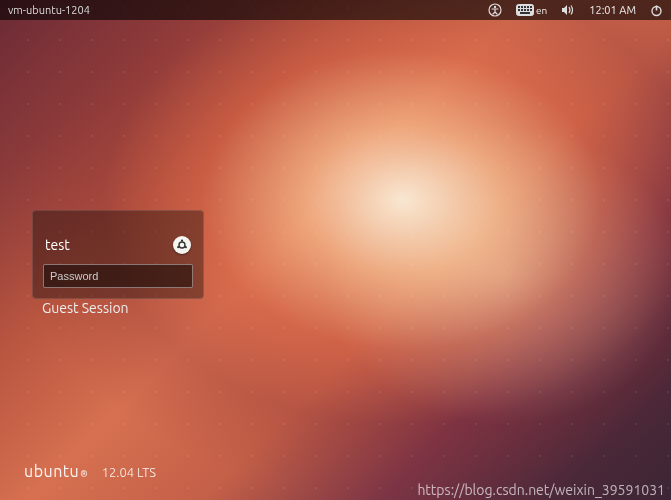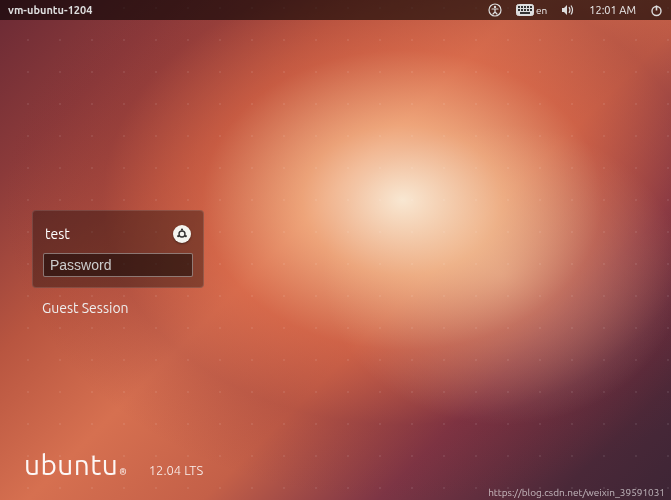--- a/index.html
+++ b/index.html
@@ -24,82 +24,82 @@
     
     .top-panel {
       position: absolute; top: 0; left: 0; right: 0;
       height: 20px;
       background: rgba(0,0,0,0.6);
       display: flex; align-items: center;
       padding: 0 8px;
       font-size: 11px;
       color: #ddd;
     }
-    .top-panel .hostname { flex: 0 0 auto; font-weight: 700; }
+    .top-panel .hostname { flex: 0 0 auto; font-weight: 400; }
     .top-panel .spacer { flex: 1 1 auto; }
     .top-panel .ind { display: inline-flex; align-items: center; margin-left: 14px; color: #eee; justify-content: space-between; }
     .top-panel svg { display: block; }
     .kbd-lang { font-size: 10px; margin-left: 2px; }
     
     .login-box {
       position: absolute;
       left: 32px; top: 210px;
       width: 172px;
       background: rgba(0,0,0,0.35);
       border: 1px solid rgba(255,255,255,0.12);
       border-radius: 4px;
-      padding: 10px 10px 0 10px;
+      padding: 21px 10px 0 10px;
     }
     .user-row {
       display: flex; align-items: center; justify-content: space-between;
       padding: 4px 2px 10px 2px;
     }
     .user-name { font-size: 14px; color: #fff; }
     .session-badge {
       width: 18px; height: 18px; border-radius: 50%;
       background: #f5f5f0;
       display: flex; align-items: center; justify-content: center;
       box-shadow: 0 1px 2px rgba(0,0,0,0.4);
     }
     .password-field {
       width: 100%;
       height: 24px;
       background: rgba(0,0,0,0.45);
       border: 1px solid rgba(255,255,255,0.4);
       border-radius: 2px;
       color: #ddd;
-      font-size: 14px;
+      font-size: 11px;
       padding: 0 6px;
       outline: none;
       margin-bottom: 10px;
     }
     .password-field::placeholder { color: #ccc; }
     .guest-session {
       position: absolute;
       left: 42px; top: 300px;
       font-size: 14px;
       color: #eee;
       cursor: pointer;
       text-align: right;
     }
     
     .branding {
       position: absolute;
       left: 24px; bottom: 20px;
       display: flex; align-items: baseline;
       color: rgba(255,255,255,0.95);
     }
-    .branding .logo-word { font-size: 28px; font-weight: 400; letter-spacing: 0.5px; }
+    .branding .logo-word { font-size: 16px; font-weight: 400; letter-spacing: 0.5px; }
     .branding .reg { font-size: 9px; vertical-align: super; margin-left: 1px; }
-    .branding .version { font-size: 13px; margin-left: 22px; font-weight: 300; color: rgba(255,255,255,0.9); }
+    .branding .version { font-size: 13px; margin-left: 14px; font-weight: 300; color: rgba(255,255,255,0.9); }
     
     .watermark {
       position: absolute;
       right: 6px; bottom: 2px;
-      font-size: 10px;
+      font-size: 14px;
       color: rgba(255,255,255,0.65);
     }
   </style>
 </head>
 <body>
 
 <div class="top-panel">
   <span class="hostname">vm-ubuntu-1204</span>
   <span class="spacer"></span>
 

